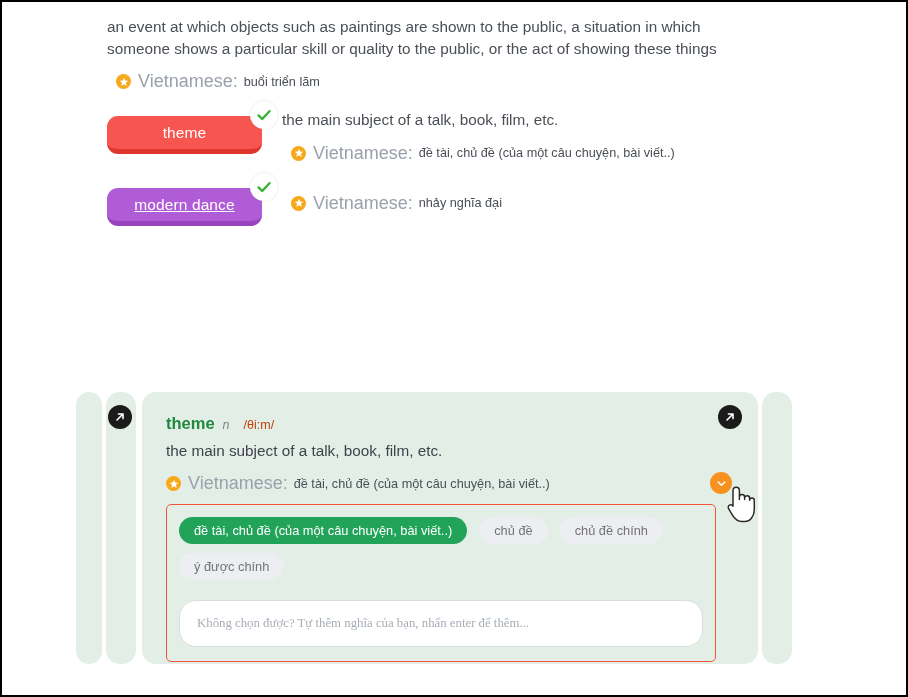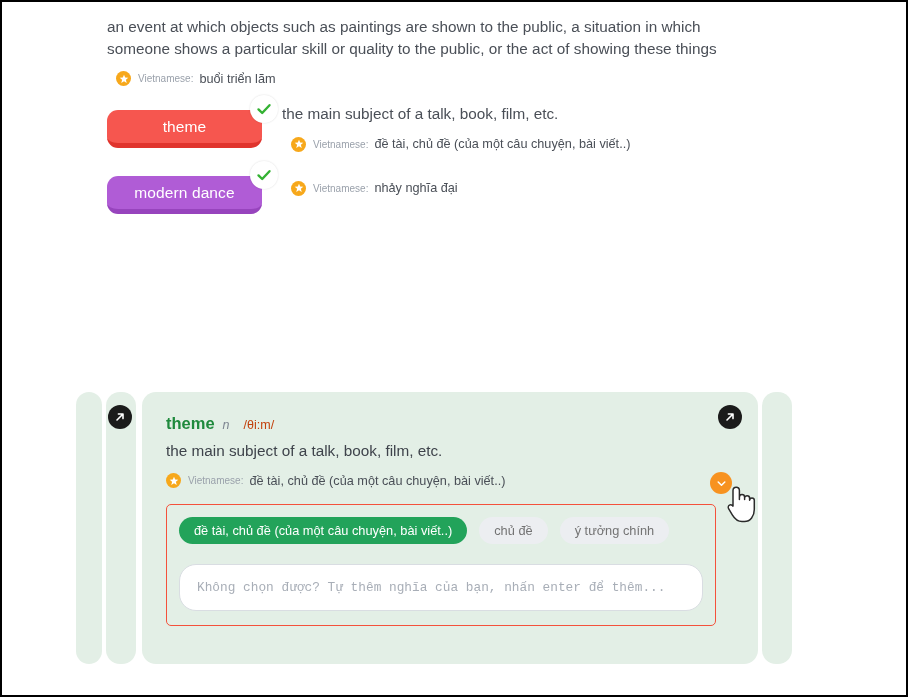--- a/index.html
+++ b/index.html
@@ -53,21 +53,21 @@
     text-align: center;
     border-radius: 11px;
     font-size: 15.5px;
     color: #ffffff;
     letter-spacing: .1px;
     cursor: pointer;
     user-select: none;
   }
   .pill.green  { background: #66cc44; border-bottom: 5px solid #4aa82e; color: #3d5c21; }
   .pill.red    { background: #f6564f; border-bottom: 5px solid #e0342d; }
-  .pill.purple { background: #b05cd6; border-bottom: 5px solid #9744bd; }
+  .pill.purple { background: #b05cd6; border-bottom: 5px solid #9744bd; text-decoration: underline; }
 
   .check-badge {
     position: absolute;
     left: 143px;
     top: -8px;
     width: 28px;
     height: 28px;
     border-radius: 50%;
     background: #ffffff;
     display: flex;
@@ -92,21 +92,21 @@
     padding-left: 9px;
   }
   .star-icon {
     width: 15px; height: 15px; flex: 0 0 15px;
     border-radius: 50%;
     background: #f7a81b;
     display: flex; align-items: center; justify-content: center;
     margin-right: 7px;
   }
   .star-icon svg { width: 10px; height: 10px; display: block; }
-  .viet-label { font-size: 10px; color: #9aa1ab; margin-right: 6px; }
+  .viet-label { font-size: 18px; color: #9aa1ab; margin-right: 6px; }
   .viet-value { font-size: 12.7px; color: #4a4f57; }
 
   
   .carousel {
     position: absolute;
     left: 0;
     top: 390px;
     width: 904px;
     height: 280px;
   }
@@ -212,21 +212,21 @@
     display: block;
     width: 100%;
     height: 47px;
     margin-top: 20px;
     border: 1px solid #d9dde2;
     border-radius: 17px;
     background: #ffffff;
     padding: 12px 17px;
     font-size: 12.8px;
     color: #4a4f57;
-    font-family: Liberation Mono, monospace;
+    font-family: Liberation Serif, serif;
     outline: none;
   }
   .add-input::placeholder { color: #a8aeb7; }
 
   .collapse-btn {
     position: absolute;
     left: 708px;
     top: 80px;
     width: 22px; height: 22px;
     border-radius: 50%;
@@ -358,21 +358,22 @@
     <div class="collapse-btn">
       <svg viewBox="0 0 11 11">
           <path d="M2.2 4 L5.5 7.2 L8.8 4" fill="none" stroke="#ffffff" stroke-width="1.5" stroke-linecap="round" stroke-linejoin="round"></path>
         </svg>
     </div>
 
     <div class="chip-box">
       <div class="chip-rows">
         <span class="chip selected">đề tài, chủ đề (của một câu chuyện, bài viết..)</span>
         <span class="chip">chủ đề</span>
-        <span class="chip">ý tưởng chính</span>
+        <span class="chip">chủ đề chính</span>
+        <span class="chip">ý được chính</span>
       </div>
       <input class="add-input" type="text" placeholder="Không chọn được? Tự thêm nghĩa của bạn, nhấn enter để thêm..." style="">
     </div>
 
   </div>
 
   <div class="cursor">
     <svg viewBox="0 0 34 44">
       <path d="M9 26 L9 10.5 C9 8.6 10.4 7.2 12.2 7.2 C14 7.2 15.4 8.6 15.4 10.5 L15.4 19.5
                L15.4 17.2 C15.4 15.7 16.6 14.6 18 14.6 C19.4 14.6 20.6 15.7 20.6 17.2 L20.6 19.4

